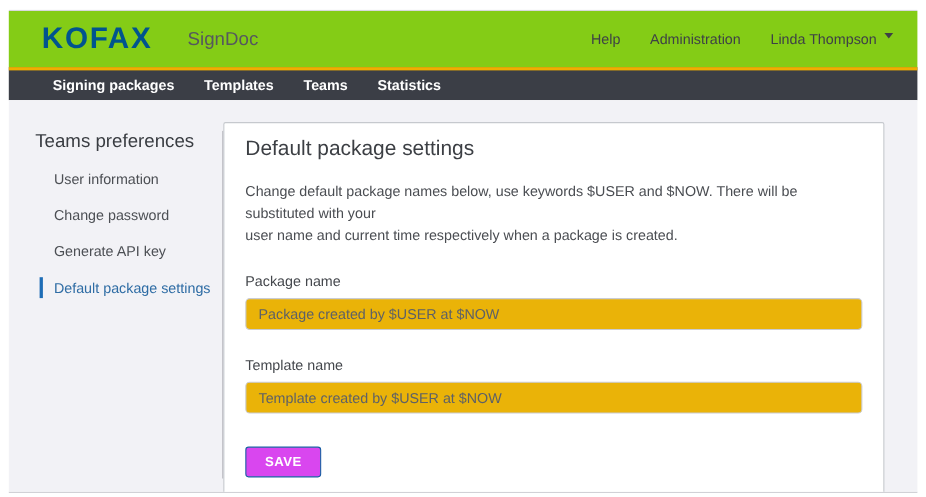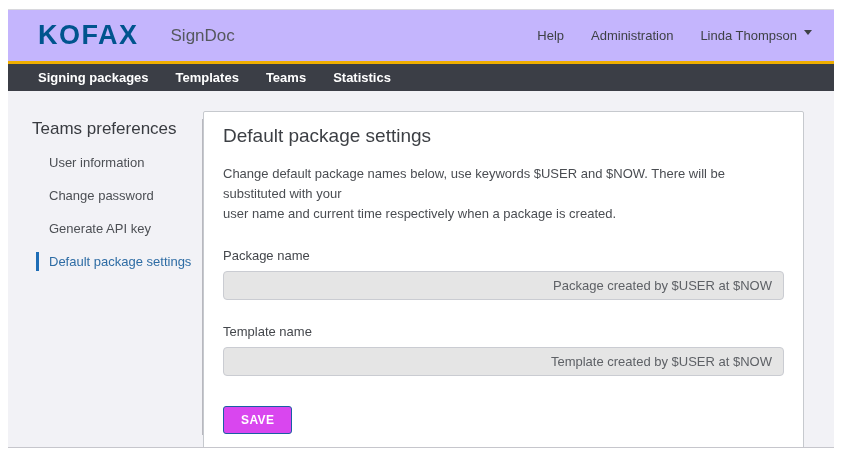--- a/index.html
+++ b/index.html
@@ -12,21 +12,21 @@
   .app {
     margin: 9px 8px 0 8px;
     border-top: 1px solid #d8d8dd;
     border-bottom: 1px solid #c6c6cc;
     height: 439px;
     display: flex; flex-direction: column;
   }
 
   
   .header {
-    height: 51px; background: #c4b5fd;
+    height: 51px; background: #84cc16;
     display: flex; align-items: center;
     padding: 0 22px 0 30px;
   }
   .logo {
     font-size: 27px; font-weight: bold; color: #00548e;
     letter-spacing: 1.5px; line-height: 1; cursor: pointer;
   }
   .product-name {
     margin-left: 32px; font-size: 17px; color: #55585e;
   }
@@ -40,21 +40,21 @@
     width: 0; height: 0; display: inline-block;
     border-left: 4px solid transparent; border-right: 4px solid transparent;
     border-top: 5px solid #3e4146;
     margin: 2px 0 0 7px;
   }
 
   
   .navbar {
     background: #3b3e46; border-top: 3px solid #efae00;
     height: 30px; flex-shrink: 0;
-    display: flex; align-items: center; padding-left: 30px;
+    display: flex; align-items: center; padding-left: 40px;
   }
   .nav-item {
     color: #ffffff; font-size: 13px; font-weight: bold;
     margin-right: 27px; cursor: pointer; white-space: nowrap;
   }
 
   
   .content {
     flex: 1; background: #f2f2f6;
     display: flex; overflow: hidden;
@@ -86,21 +86,21 @@
     margin-top: 17px; font-size: 13px; color: #4a4d52; line-height: 1.55;
   }
   .field-label {
     margin-top: 24px; margin-bottom: 8px;
     font-size: 13px; color: #44474c; display: block;
   }
   .text-input {
     width: 100%; height: 29px;
     border: 1px solid #caccd2; border-radius: 4px;
     padding: 0 11px; font-size: 13px; color: #5e6166;
-    background: #e5e5e5; font-family: inherit; outline: none; text-align: right;
+    background: #eab308; font-family: inherit; outline: none;
   }
   .save-btn {
     margin-top: 30px;
     background: #d946ef; border: 1px solid #1a5fa3; border-radius: 3px;
     color: #ffffff; font-size: 12px; font-weight: bold; letter-spacing: 0.4px;
     padding: 6px 17px; cursor: pointer; font-family: inherit;
   }
 </style>
 </head>
 <body>

